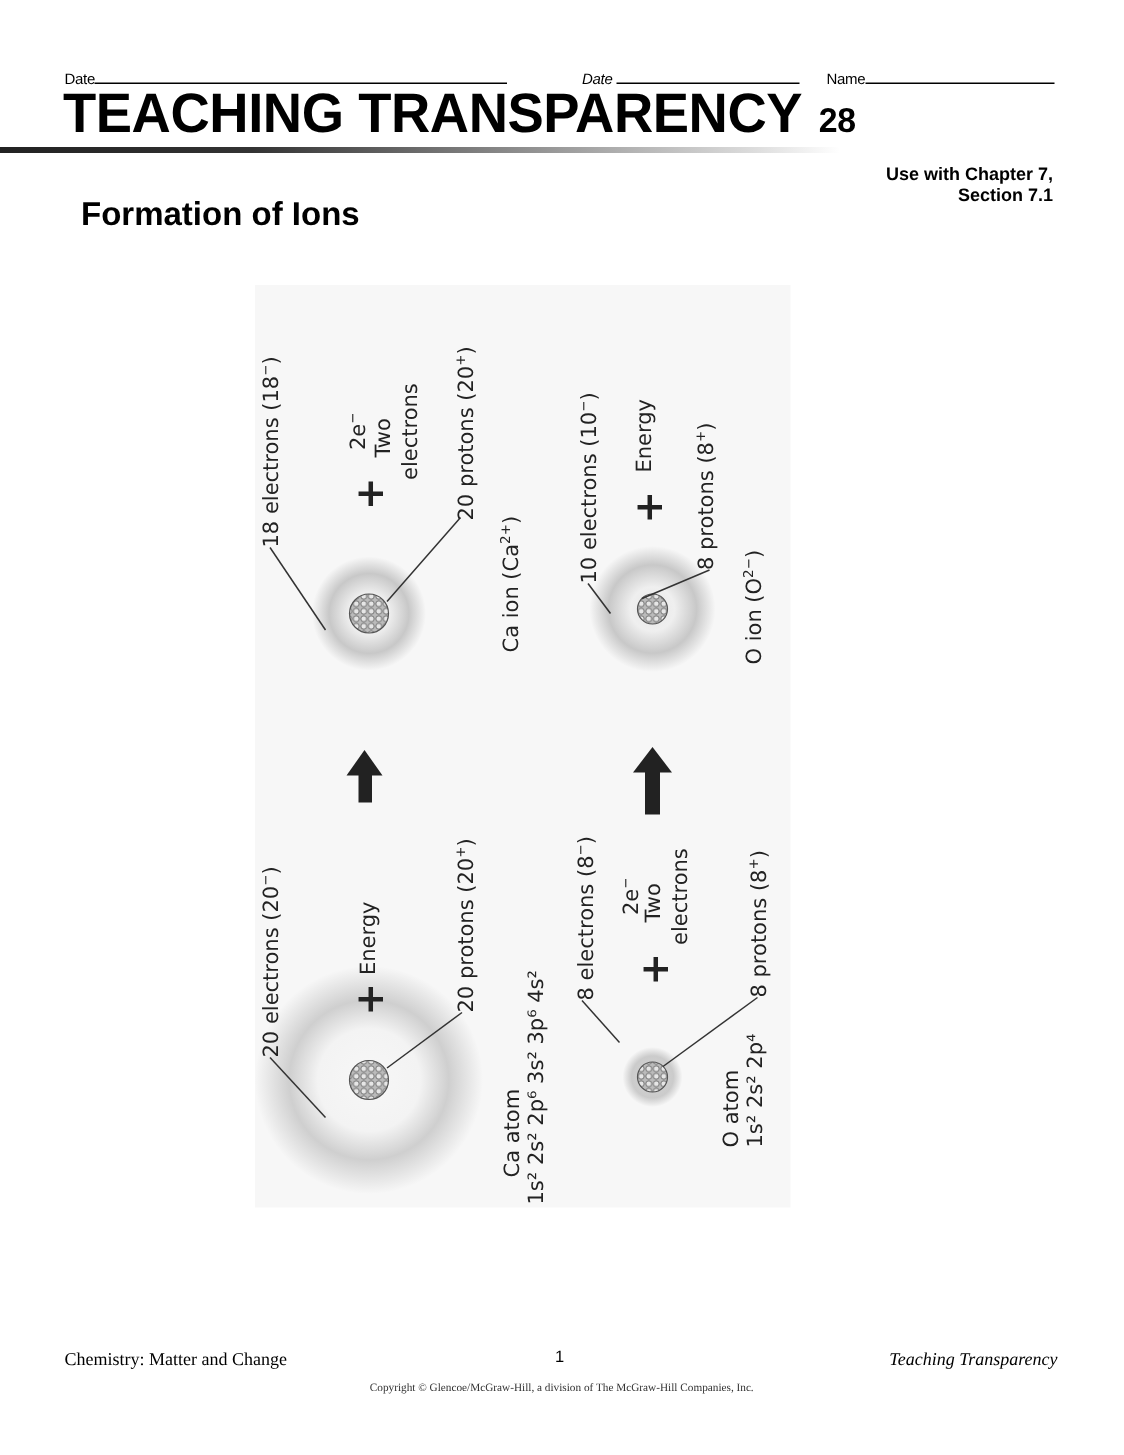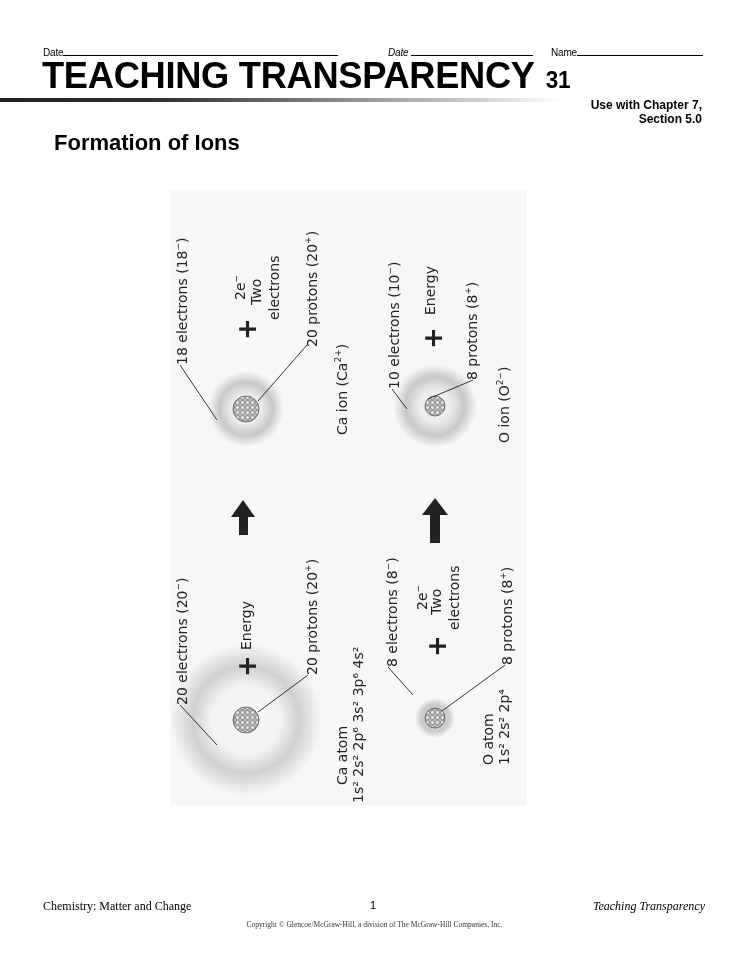--- a/index.html
+++ b/index.html
@@ -2,21 +2,21 @@
 <html><head>
 <meta charset="utf-8">
 <style>
   html,body{margin:0;padding:0;background:#fff;}
   body{width:749px;height:970px;position:relative;overflow:hidden;font-family:"Liberation Sans",sans-serif;color:#000;}
   .hdr-line{position:absolute;top:46px;font-size:10px;letter-spacing:-0.2px;}
   .blank{display:inline-block;border-bottom:1px solid #000;height:9px;vertical-align:baseline;}
   .title{position:absolute;left:42px;top:56px;font-size:37px;font-weight:bold;letter-spacing:-0.3px;line-height:40px;transform:scaleX(0.98);transform-origin:left;}
   .title .num{font-size:23px;margin-left:2px;}
   .rule{position:absolute;left:0;top:98px;width:560px;height:4px;background:linear-gradient(90deg,#222 0%,#333 30%,#888 60%,#ddd 90%,#fff 100%);}
-  .usewith{position:absolute;right:47px;top:98px;font-size:12px;font-weight:bold;text-align:right;line-height:14px;}
+  .usewith{position:absolute;right:47px;top:109px;font-size:12px;font-weight:bold;text-align:right;line-height:14px;}
   .subtitle{position:absolute;left:54px;top:130px;font-size:22px;font-weight:bold;}
   .figure-wrap{position:absolute;left:170px;top:190px;width:357px;height:615px;background:#f7f7f7;overflow:hidden;}
   .landscape{position:absolute;left:0;top:0;width:615px;height:357px;transform-origin:0 0;transform:translate(0px,615px) rotate(-90deg);font-family:"DejaVu Sans",sans-serif;}
   .lbl{position:absolute;font-size:14px;color:#222;white-space:nowrap;line-height:16px;}
   .lbl sup{font-size:9px;}
   .plus{position:absolute;font-size:26px;font-weight:bold;color:#222;line-height:26px;}
   .footer-left{position:absolute;left:43px;top:899px;font-family:"Liberation Serif",serif;font-size:12px;}
   .footer-mid{position:absolute;left:370px;top:899px;font-size:11px;}
   .footer-right{position:absolute;right:44px;top:899px;font-family:"Liberation Serif",serif;font-style:italic;font-size:12px;}
   .copyright{position:absolute;left:0;width:749px;text-align:center;top:920px;font-family:"Liberation Serif",serif;font-size:7.5px;color:#333;}
@@ -29,27 +29,27 @@
 </div>
 <div class="hdr-line" style="left:388px;font-style:italic;">
   <span>Date</span> <span class="blank" style="width:122px;"></span>
 </div>
 <div class="hdr-line" style="left:551px;">
   <span>Name</span><span class="blank" style="width:126px;"></span>
 </div>
 
 <div class="title">
   <span>TEACHING TRANSPARENCY</span>
-  <span class="num">31</span>
+  <span class="num">28</span>
 </div>
 <div class="rule"></div>
 
 <div class="usewith">
   <div>Use with Chapter 7,</div>
-  <div>Section 5.0</div>
+  <div>Section 7.1</div>
 </div>
 <div class="subtitle">Formation of Ions</div>
 
 <div class="figure-wrap">
   <div class="landscape">
     <svg width="615" height="357" style="position:absolute;left:0;top:0;">
       <defs>
         <radialGradient id="caAtomCloud" cx="50%" cy="50%" r="50%">
           <stop offset="0%" stop-color="#f7f7f7"></stop>
           <stop offset="45%" stop-color="#f3f3f3"></stop>

